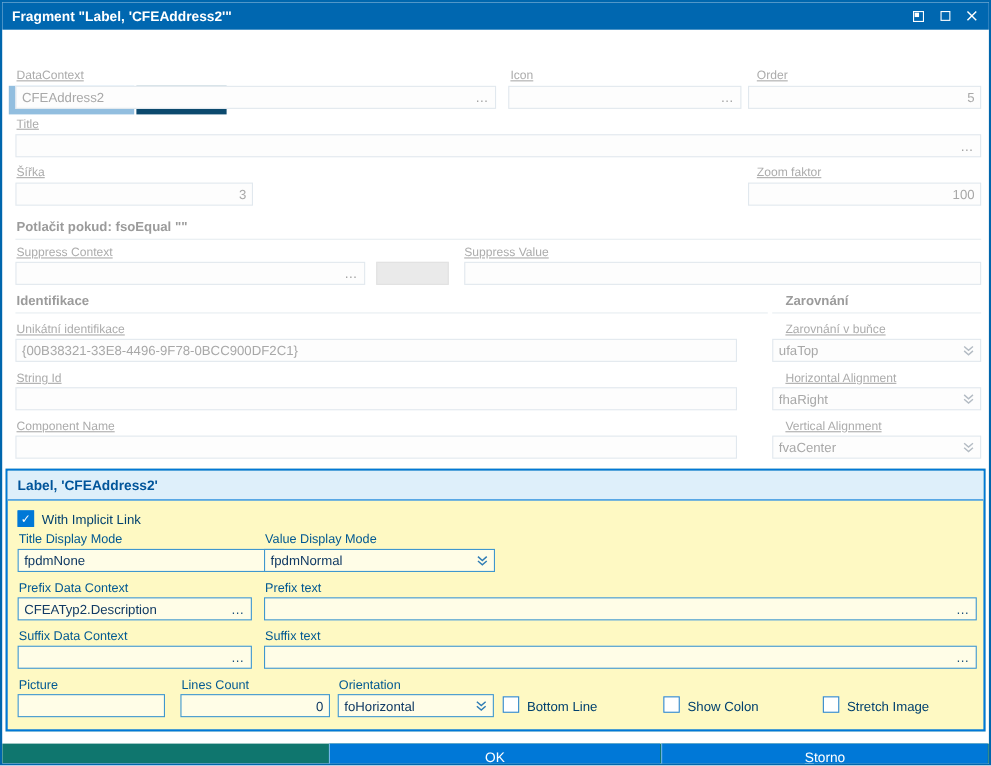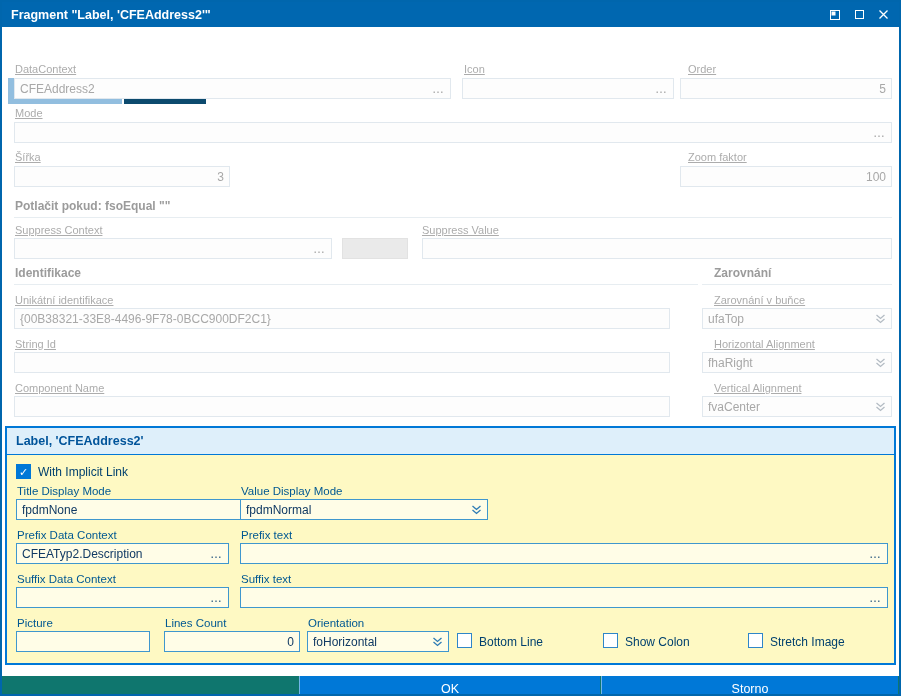--- a/index.html
+++ b/index.html
@@ -119,21 +119,21 @@
   <span class="lbl" style="left:462px;top:61px">Icon</span>
   <div class="fld" style="left:460px;top:76px;width:212px">
     <span class="val"></span>
     <span class="dots">…</span>
   </div>
   <span class="lbl" style="left:686px;top:61px">Order</span>
   <div class="fld" style="left:678px;top:76px;width:212px">
     <span class="val right">5</span>
   </div>
 
-  <span class="lbl" style="left:13px;top:105px">Mode</span>
+  <span class="lbl" style="left:13px;top:105px">Title</span>
   <div class="fld" style="left:12px;top:120px;width:878px">
     <span class="val"></span>
     <span class="dots">…</span>
   </div>
 
   <span class="lbl" style="left:13px;top:149px">Šířka</span>
   <div class="fld" style="left:12px;top:164px;width:216px">
     <span class="val right">3</span>
   </div>
   <span class="lbl" style="left:686px;top:149px">Zoom faktor</span>
@@ -212,21 +212,21 @@
     <span class="plabel" style="left:10px;top:57px">Title Display Mode</span>
     <div class="afld" style="left:9px;top:71px;width:242px">
       <span class="val">fpdmNone</span>
       <span class="chev">
         <svg width="11" height="11" viewBox="0 0 11 11">
             <path d="M1.5 2 L5.5 5.5 L9.5 2 M1.5 6 L5.5 9.5 L9.5 6" fill="none" stroke="currentColor" stroke-width="1.3"></path>
           </svg>
       </span>
     </div>
     <span class="plabel" style="left:234px;top:57px">Value Display Mode</span>
-    <div class="afld" style="left:233px;top:71px;width:248px">
+    <div class="afld" style="left:233px;top:71px;width:210px">
       <span class="val">fpdmNormal</span>
       <span class="chev">
         <svg width="11" height="11" viewBox="0 0 11 11">
             <path d="M1.5 2 L5.5 5.5 L9.5 2 M1.5 6 L5.5 9.5 L9.5 6" fill="none" stroke="currentColor" stroke-width="1.3"></path>
           </svg>
       </span>
     </div>
 
     <span class="plabel" style="left:10px;top:101px">Prefix Data Context</span>
     <div class="afld" style="left:9px;top:115px;width:213px">

